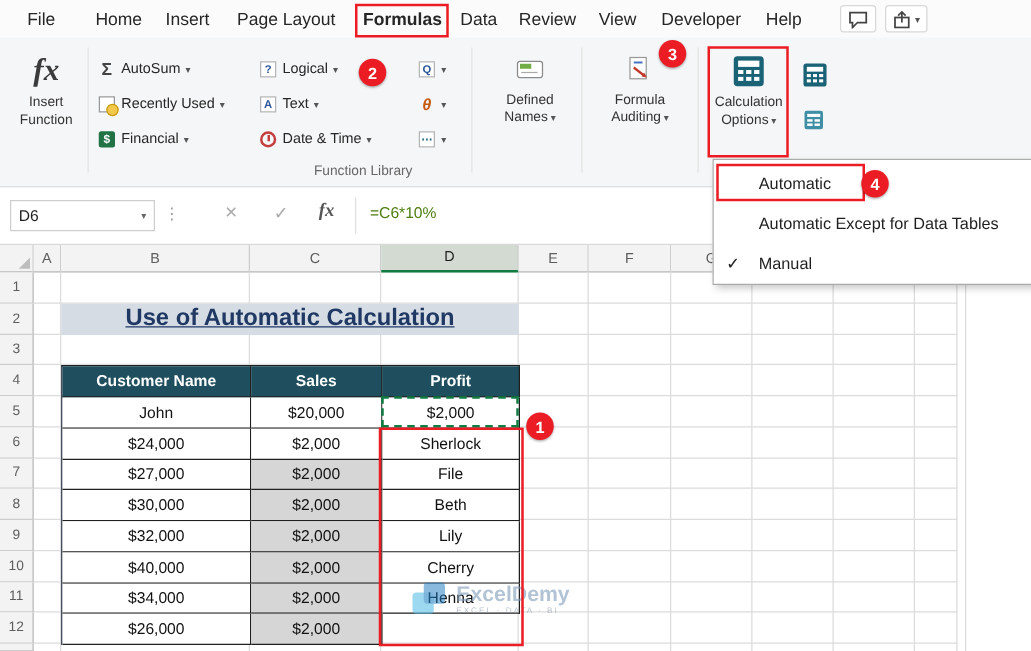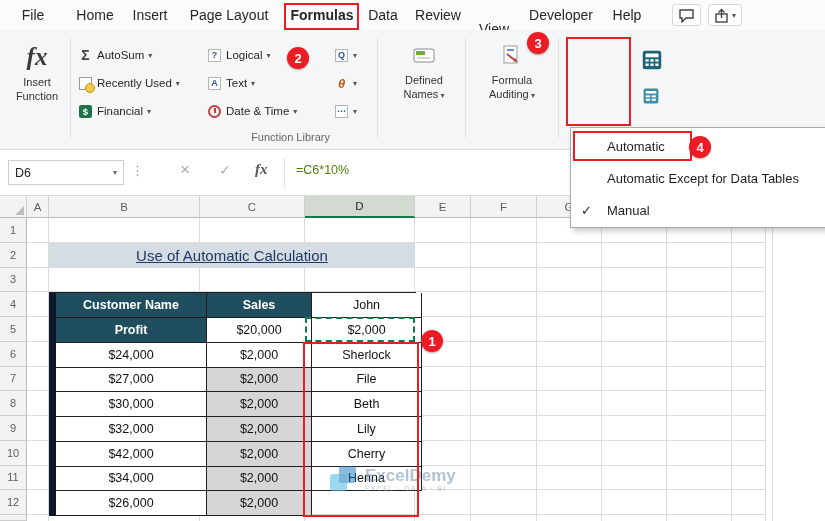--- a/index.html
+++ b/index.html
@@ -44,22 +44,22 @@
   .fb-fx{position:absolute;left:255px;top:11px;color:#555;font-family:"Liberation Serif",serif;font-style:italic;font-weight:bold;font-size:15px}
   .fb-div{position:absolute;left:284px;top:8px;width:1px;height:29px;background:#E0E0E0}
   .fb-formula{position:absolute;left:296px;top:13px;font-size:12.5px;color:#4d7c0f}
 
   
   .colhdr{position:absolute;background:#F3F3F3;border-right:1px solid #CDCDCD;border-bottom:1px solid #B9B9B9;color:#5E5E5E;font-size:11.5px;display:flex;align-items:center;justify-content:center}
   .selhdr{background:#D2DAD2;border-bottom:2px solid var(--excel-green);color:#1f1f1f}
   .corner::after{content:'';position:absolute;right:2px;bottom:2px;border-left:9px solid transparent;border-bottom:9px solid #BDBDBD}
   .rowhdr{position:absolute;background:#F3F3F3;border-right:1px solid #B9B9B9;border-bottom:1px solid #CDCDCD;color:#5E5E5E;font-size:11px;display:flex;align-items:center;justify-content:center}
   .gline{position:absolute;background:#DCDCDC}
-  .title-cell{display:flex;align-items:center;justify-content:center;font-weight:normal;font-size:15px;text-decoration:underline;background:var(--title-bg);color:var(--title-text)}
-  .xl-table{border-top:1px solid #1f1f1f;border-left:7px solid #0f172a}
+  .title-cell{display:flex;align-items:center;justify-content:center;font-weight:bold;font-size:19px;text-decoration:underline;background:var(--title-bg);color:var(--title-text)}
+  .xl-table{border-top:1px solid #1f1f1f;border-left:1px solid #0f172a}
   .tcell{border-right:1px solid #1f1f1f;border-bottom:1px solid #1f1f1f;display:flex;align-items:center;justify-content:center;font-size:12.5px;background:#fff;color:#111}
   .tcell.th{color:#fff;font-weight:bold}
   .tcell.selcell{background:var(--selection-fill)}
   .ants{position:absolute;left:305px;top:317px;width:110px;height:25px;border:2px dashed var(--excel-green);z-index:4}
 
   
   .redbox{position:absolute;border:2px solid var(--annotation-red);z-index:12}
   .badge{position:absolute;width:22px;height:22px;border-radius:50%;background:var(--annotation-red);color:#fff;font-weight:bold;font-size:13px;display:flex;align-items:center;justify-content:center;z-index:13;box-shadow:0 1px 2px rgba(0,0,0,.35)}
 
   
@@ -82,21 +82,21 @@
 
   <div class="tabbar">
     <div id="tabs">
         <div class="tab" style="left: 33px;">File</div>
         <div class="tab" style="left: 95px;">Home</div>
         <div class="tab" style="left: 150px;">Insert</div>
         <div class="tab" style="left: 229px;">Page Layout</div>
         <div class="tab active" style="left: 322px;">Formulas</div>
         <div class="tab" style="left: 383px;">Data</div>
         <div class="tab" style="left: 438px;">Review</div>
-        <div class="tab" style="left: 494px; margin-top: 14px;">View</div>
+        <div class="tab" style="left: 494px;">View</div>
         <div class="tab" style="left: 561px;">Developer</div>
         <div class="tab" style="left: 627px;">Help</div>
       </div>
     <div class="tb-btn" style="left:672px">
       <svg width="17" height="15">
           <path d="M2 2h13v8H8l-4 4v-4H2z" fill="none" stroke="#444" stroke-width="1.4"></path>
         </svg>
     </div>
     <div class="tb-btn" style="left:708px">
       <svg width="15" height="15">
@@ -190,20 +190,35 @@
       <svg width="24" height="24" viewBox="0 0 24 24">
           <rect x="4" y="2" width="13" height="17" fill="#fff" stroke="#9a9a9a"></rect>
           <path d="M7 6h7" stroke="#4472C4" stroke-width="1.6"></path>
           <path d="M7 10l9 7" stroke="#C0392B" stroke-width="1.8"></path>
           <path d="M17.5 18l-4.2-.8 2-3.2z" fill="#C0392B"></path>
         </svg>
       <div class="big-label dd">Formula Auditing</div>
     </div>
     <div class="vsep" style="left:558px"></div>
 
+    <div class="big-btn" style="left:566px;width:66px">
+      <svg width="26" height="26" viewBox="0 0 26 26">
+          <rect x="1" y="1" width="24" height="24" rx="3" fill="#1A6276"></rect>
+          <rect x="4.5" y="4.5" width="17" height="5" fill="#fff"></rect>
+          <g fill="#fff">
+            <rect x="4.5" y="12" width="4.2" height="3.2"></rect>
+            <rect x="10.9" y="12" width="4.2" height="3.2"></rect>
+            <rect x="17.3" y="12" width="4.2" height="3.2"></rect>
+            <rect x="4.5" y="17.5" width="4.2" height="3.2"></rect>
+            <rect x="10.9" y="17.5" width="4.2" height="3.2"></rect>
+            <rect x="17.3" y="17.5" width="4.2" height="3.2"></rect>
+          </g>
+        </svg>
+      <div class="big-label dd">Calculation Options</div>
+    </div>
 
     <div class="icon-btn" style="left:642px;top:20px">
       <svg width="20" height="20" viewBox="0 0 26 26">
           <rect x="1" y="1" width="24" height="24" rx="3" fill="#1A6276"></rect>
           <rect x="4.5" y="4.5" width="17" height="5" fill="#fff"></rect>
           <g fill="#fff">
             <rect x="4.5" y="12" width="4.2" height="3.2"></rect>
             <rect x="10.9" y="12" width="4.2" height="3.2"></rect>
             <rect x="17.3" y="12" width="4.2" height="3.2"></rect>
             <rect x="4.5" y="17.5" width="4.2" height="3.2"></rect>
@@ -321,37 +336,37 @@
     <div class="gline" style="left: 27px; top: 415px; width: 739px; height: 1px; z-index: 1;"></div>
     <div class="gline" style="left: 27px; top: 439.75px; width: 739px; height: 1px; z-index: 1;"></div>
     <div class="gline" style="left: 27px; top: 464.5px; width: 739px; height: 1px; z-index: 1;"></div>
     <div class="gline" style="left: 27px; top: 489.25px; width: 739px; height: 1px; z-index: 1;"></div>
     <div class="gline" style="left: 27px; top: 514px; width: 739px; height: 1px; z-index: 1;"></div>
     <div class="gline" style="left: 772px; top: 218px; width: 1px; height: 303px; z-index: 1;"></div>
     <div class="title-cell" style="position: absolute; left: 49px; top: 242.75px; width: 366px; height: 24.75px; z-index: 2;">Use of Automatic Calculation</div>
     <div class="xl-table" style="position: absolute; left: 49px; top: 292.25px; width: 367px; height: 223.75px; z-index: 2; display: grid; grid-template-columns: 151px 105px 110px; grid-auto-rows: 24.75px;">
       <div class="tcell th" style="background: rgb(31, 79, 95);">Customer Name</div>
       <div class="tcell th" style="background: rgb(31, 79, 95);">Sales</div>
+      <div class="tcell th" style="background: rgb(31, 79, 95);">Profit</div>
       <div class="tcell">John</div>
-      <div class="tcell th" style="background: rgb(31, 79, 95);">Profit</div>
       <div class="tcell">$20,000</div>
       <div class="tcell">$2,000</div>
       <div class="tcell">$24,000</div>
       <div class="tcell">$2,000</div>
       <div class="tcell">Sherlock</div>
       <div class="tcell">$27,000</div>
       <div class="tcell selcell">$2,000</div>
       <div class="tcell">File</div>
       <div class="tcell">$30,000</div>
       <div class="tcell selcell">$2,000</div>
       <div class="tcell">Beth</div>
       <div class="tcell">$32,000</div>
       <div class="tcell selcell">$2,000</div>
       <div class="tcell">Lily</div>
-      <div class="tcell">$42,000</div>
+      <div class="tcell">$40,000</div>
       <div class="tcell selcell">$2,000</div>
       <div class="tcell">Cherry</div>
       <div class="tcell">$34,000</div>
       <div class="tcell selcell">$2,000</div>
       <div class="tcell">Henna</div>
       <div class="tcell">$26,000</div>
       <div class="tcell selcell">$2,000</div>
     </div>
   </div>
 

